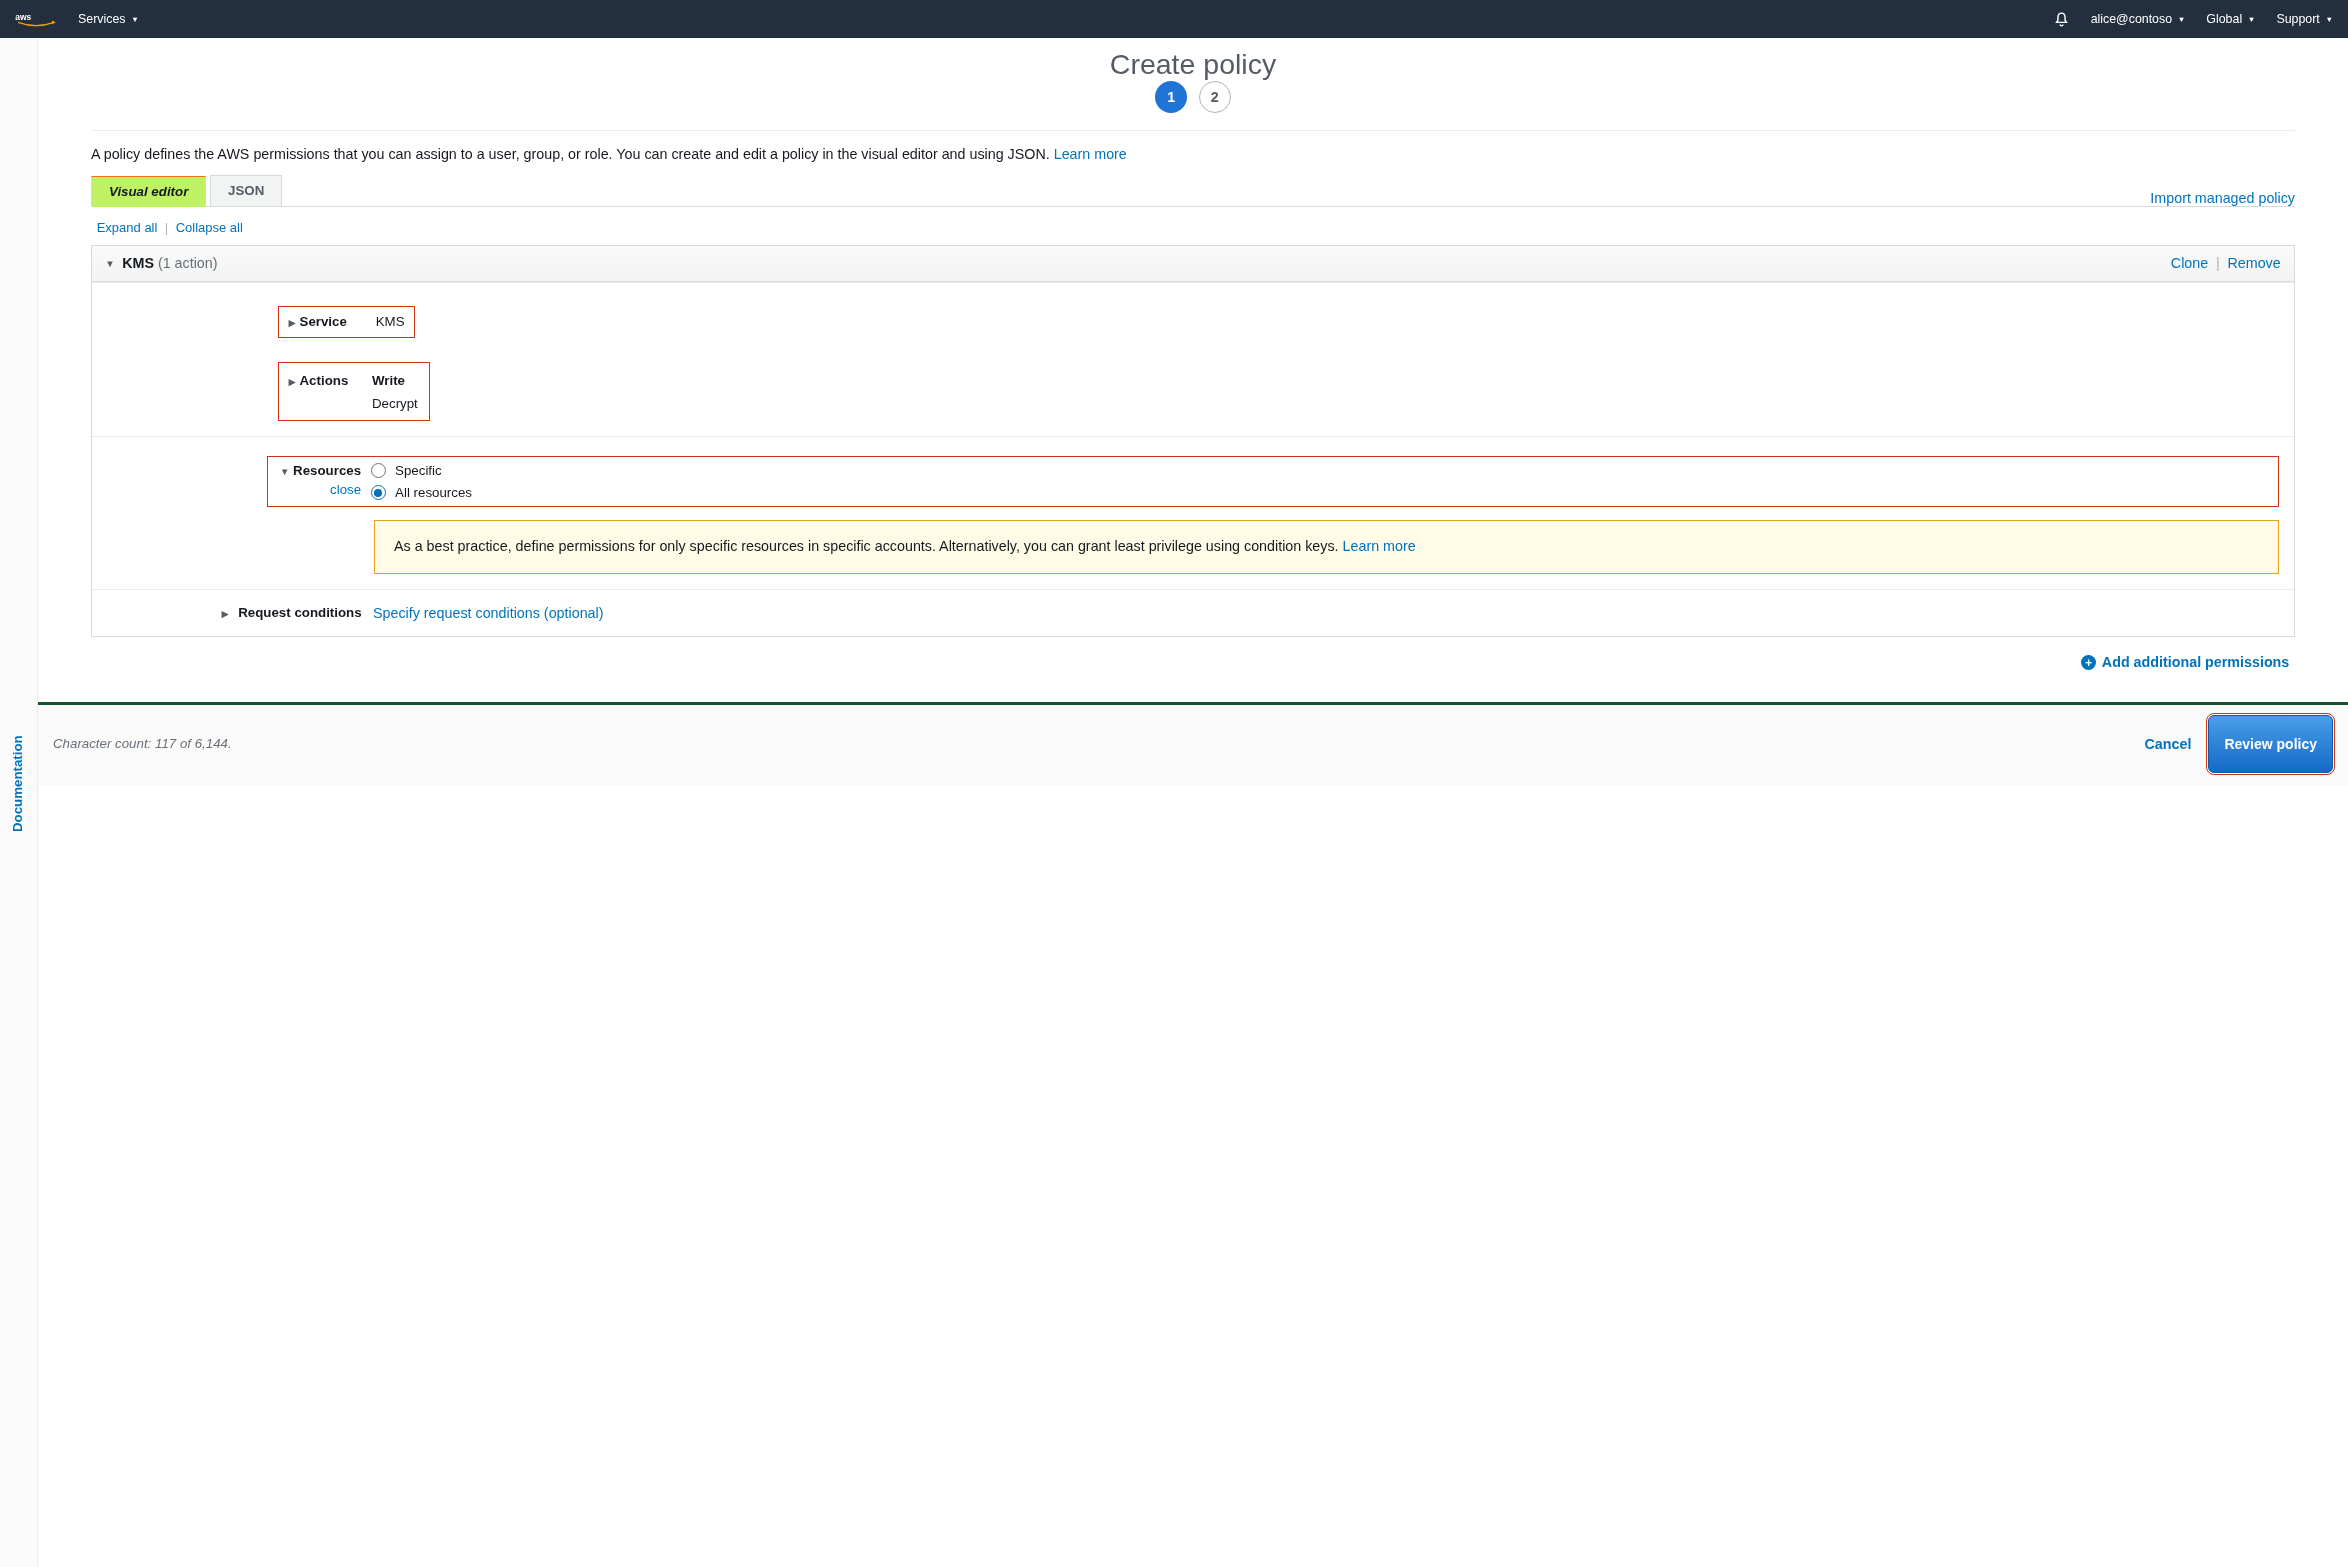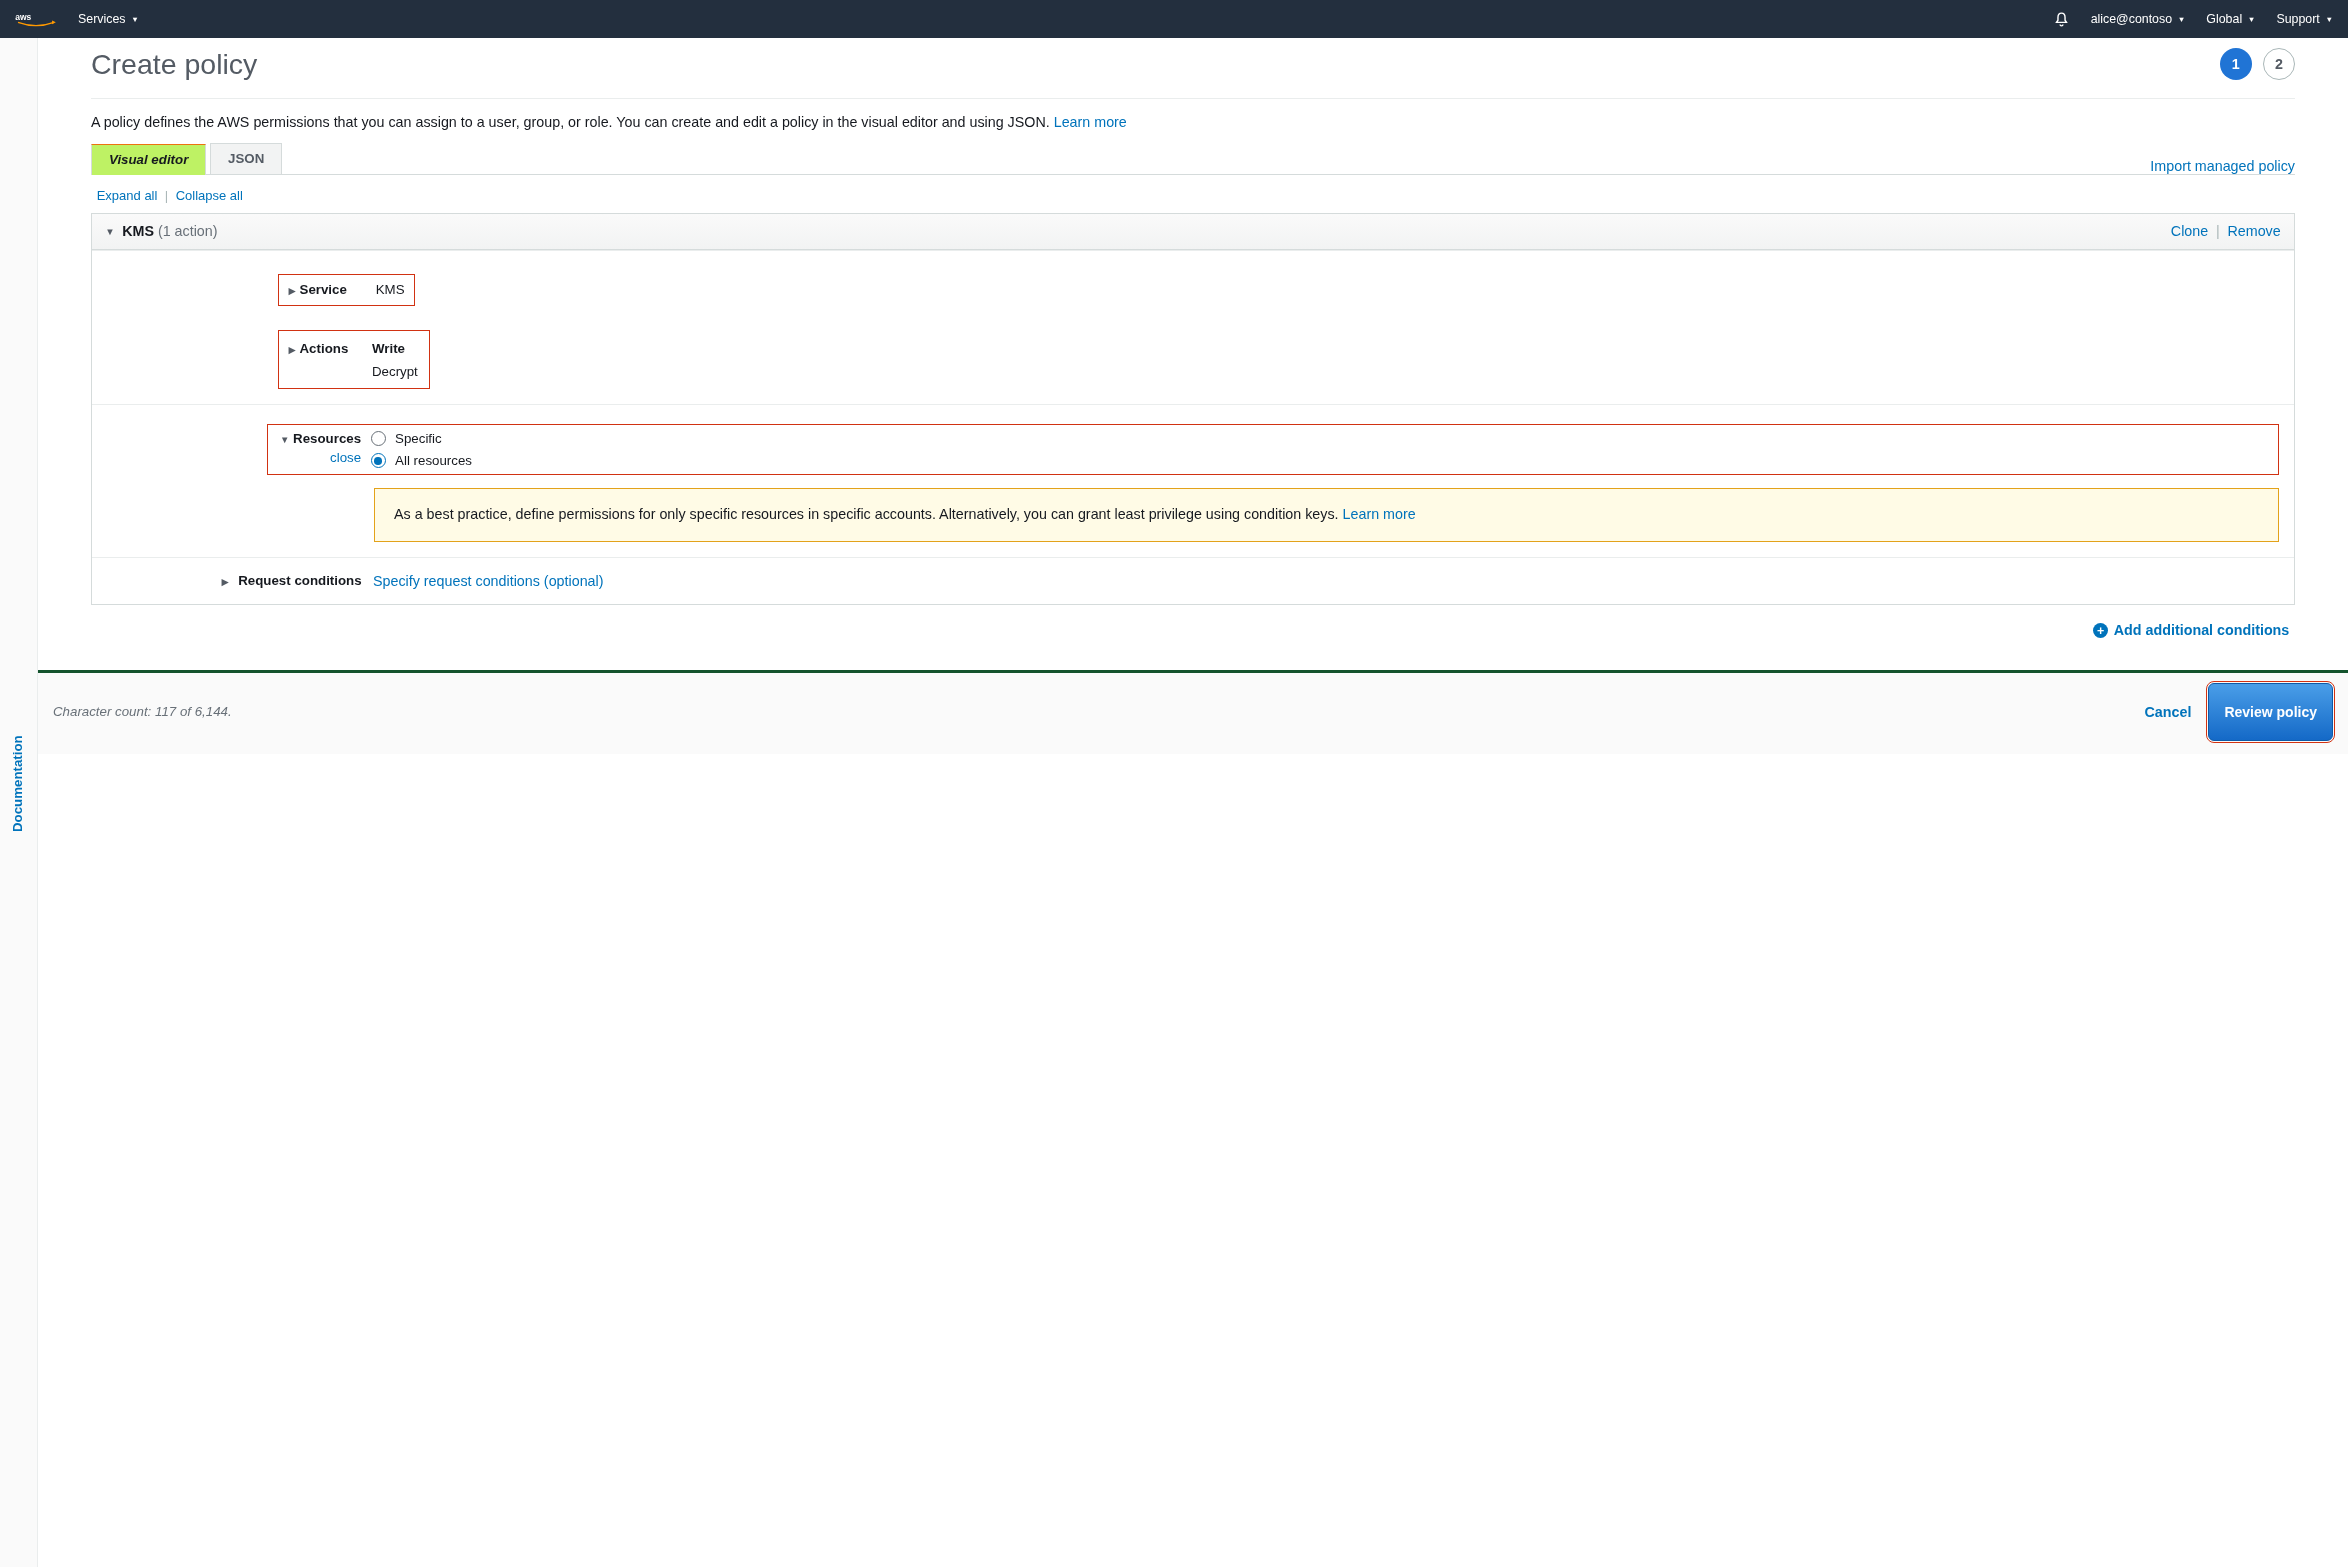--- a/index.html
+++ b/index.html
@@ -56,20 +56,21 @@
   
   .main-wrap {
     margin-left: 38px;
     padding: 9.5px 53px 0 53px;
   }
 
   .page-head {
     display:flex; align-items:center; justify-content:space-between;
     border-bottom: 1px solid #eaeded;
     padding-bottom: 17px;
+    flex-direction: column;
   }
   .page-title {
     font-size: 28.5px; font-weight: 400; color: #545b64;
   }
   .steps { display:flex; gap:11.4px; }
   .step {
     width: 32px; height:32px; border-radius:50%;
     display:flex; align-items:center; justify-content:center;
     font-weight: bold; font-size:14.3px;
   }
@@ -333,21 +334,21 @@
         <span>Request conditions</span>
       </div>
       <div class="value-col">
         <a class="link-blue">Specify request conditions (optional)</a>
       </div>
     </div>
   </div>
 
   <div class="add-perm">
     <a>
-      <span class="plus">+</span><span>Add additional conditions</span>
+      <span class="plus">+</span><span>Add additional permissions</span>
     </a>
   </div>
 </div>
 
 <div class="footer">
   <div class="charcount">Character count: 117 of 6,144.</div>
   <div class="actions">
     <span class="cancel">Cancel</span>
     <button class="btn-primary btn-red-outline">Review policy</button>
   </div>

